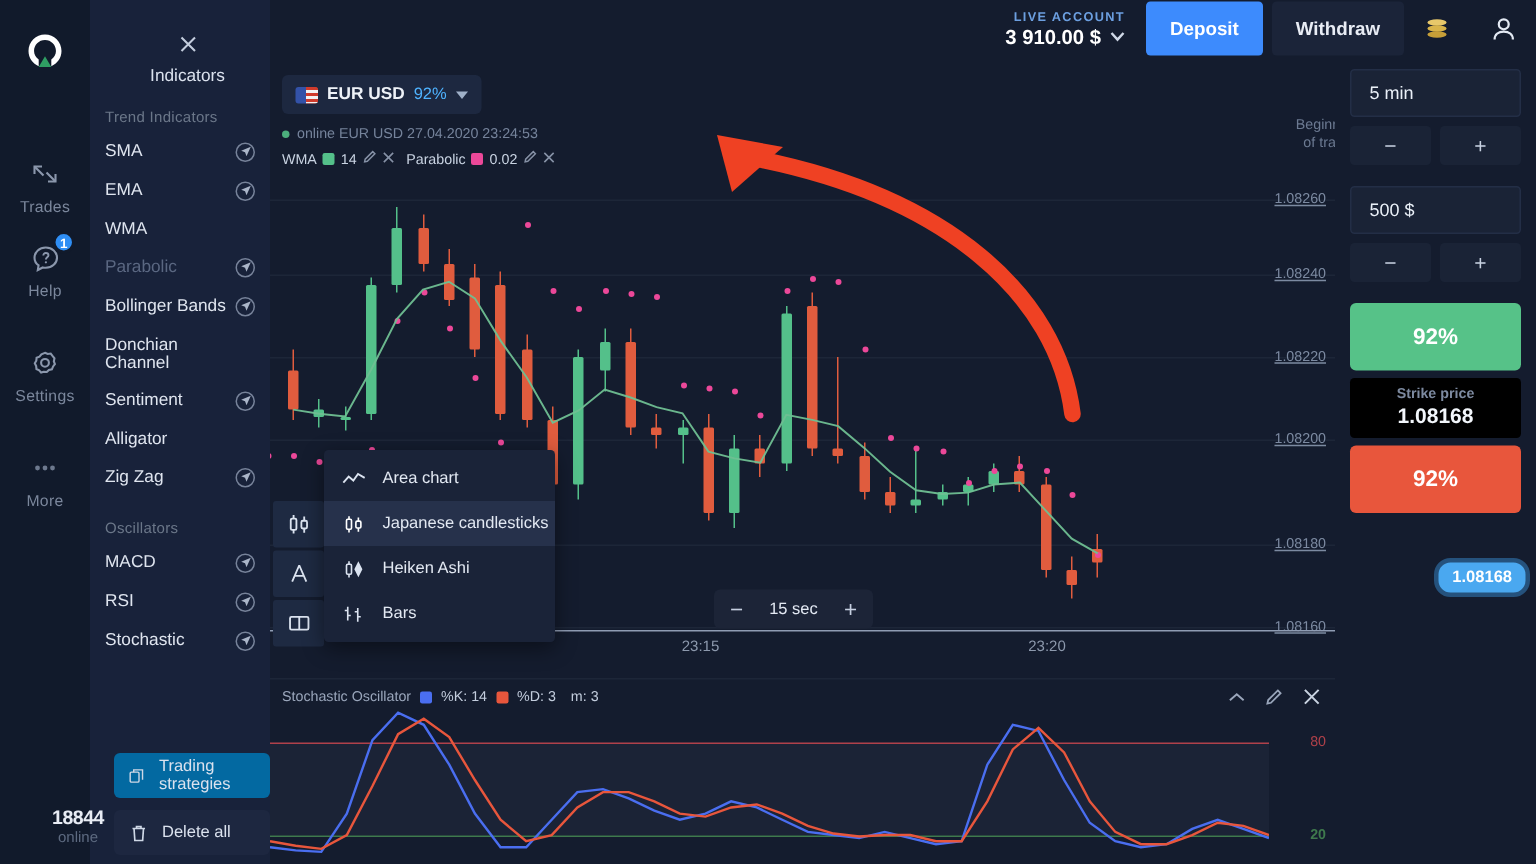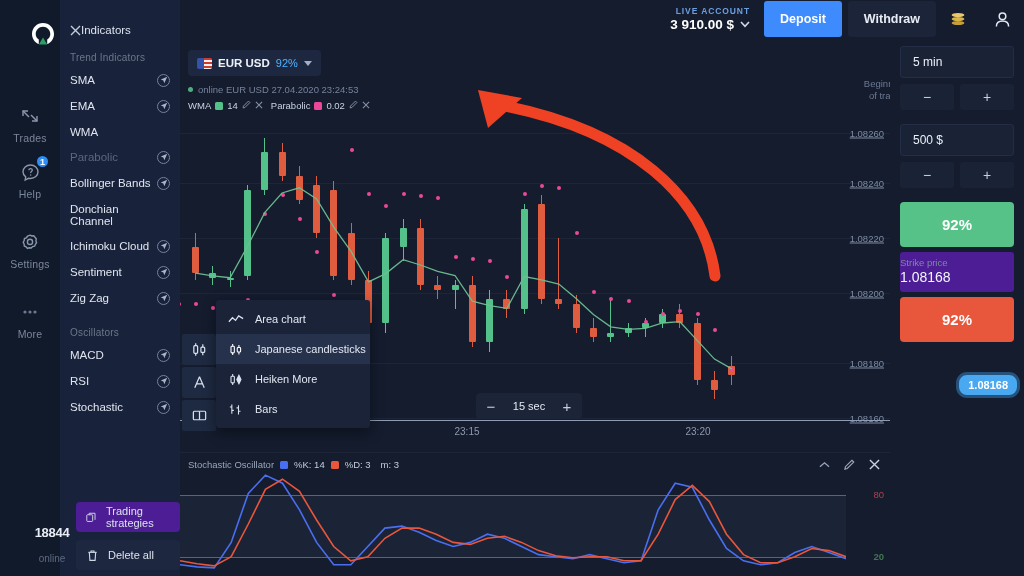--- a/index.html
+++ b/index.html
@@ -9,68 +9,68 @@
     font-family:"Liberation Sans", sans-serif;
     color:#e8ecf4;
     -webkit-font-smoothing:antialiased;
   }
   #app{position:relative;width:1024px;height:576px;overflow:hidden;background:#141c2e;}
 
   
   .rail{
     position:absolute;left:0;top:0;width:60px;height:576px;
     background:#111a2b;z-index:40;
-    display:flex;flex-direction:column;align-items:flex-end;
+    display:flex;flex-direction:column;align-items:center;
   }
   .logo{margin-top:18px;width:34px;height:34px;display:flex;align-items:center;justify-content:center;}
   .rail-items{margin-top:28px;width:100%;}
   .rail-item{
     width:100%;padding:10px 0 6px;display:flex;flex-direction:column;
     align-items:center;gap:4px;cursor:pointer;position:relative;
   }
   .rail-item .glyph{width:24px;height:24px;display:flex;align-items:center;justify-content:center;position:relative;}
   .rail-item .lbl{font-size:10.5px;color:#7b879c;letter-spacing:.2px;}
   .rail-gap{height:14px;}
   .badge{
     position:absolute;top:-6px;right:-8px;background:#2f8ef4;color:#fff;
     font-size:9px;width:15px;height:15px;border-radius:50%;
     display:flex;align-items:center;justify-content:center;font-weight:bold;
     border:2px solid #111a2b;
   }
   .online-box{
     position:absolute;left:12px;bottom:12px;width:80px;text-align:center;
   }
   .online-num{font-size:13px;font-weight:bold;color:#e8ecf4;letter-spacing:-0.3px;}
-  .online-lbl{font-size:10px;color:#5d6a80;margin-top:13px;}
+  .online-lbl{font-size:10px;color:#5d6a80;margin-top:1px;}
 
   
   .ind-panel{
     position:absolute;left:60px;top:0;width:120px;height:576px;
     background:#18223a;z-index:35;padding-top:18px;overflow:hidden;
   }
-  .ind-head{display:flex;align-items:center;padding:6px 0 0 10px;cursor:pointer;}
+  .ind-head{display:flex;align-items:center;gap:10px;padding:6px 0 0 10px;cursor:pointer;flex-direction:column;}
   .ind-head .t{font-size:11.5px;color:#dbe2ee;}
   .sec-title{font-size:10px;color:#6b7789;padding:16px 0 4px 10px;letter-spacing:.2px;}
   .ind-row{
     display:flex;align-items:center;justify-content:space-between;
     padding:6.5px 10px 6.5px 10px;cursor:pointer;
   }
   .ind-row .name{font-size:11.5px;color:#dfe5ef;}
   .ind-row.dim .name{color:#5a6781;}
   .ind-row .arrow{
     width:13px;height:13px;border-radius:50%;border:1px solid #77839a;
     display:flex;align-items:center;justify-content:center;flex:none;
   }
   .ind-row .arrow svg{display:block;}
   .ind-btn{
     margin:4px 8px 0 8px;height:30px;border-radius:4px;background:#243248;
     display:flex;align-items:center;gap:9px;padding-left:10px;cursor:pointer;
   }
   .ind-btn .tx{font-size:11px;color:#dbe2ee;}
-  .ind-btn.sel{background:#4c1d95;}
+  .ind-btn.sel{background:#0369a1;}
 
   
   .topbar{
     position:absolute;left:180px;top:0;width:844px;height:38px;
     background:#141c2e;display:flex;align-items:center;justify-content:flex-end;
     padding-right:0;z-index:30;
   }
   .acct{ text-align:right; margin-right:14px; cursor:pointer;}
   .acct .k{font-size:8.5px;color:#6c9fe0;letter-spacing:.9px;font-weight:bold;}
   .acct .v{font-size:13.5px;color:#ffffff;font-weight:bold;margin-top:1px;display:flex;align-items:center;gap:6px;justify-content:flex-end;}
@@ -171,21 +171,21 @@
     display:flex;align-items:center;padding-left:12px;font-size:12px;color:#eaf0f8;cursor:text;
   }
   .pm{display:flex;gap:6px;margin-top:6px;}
   .pm .b{flex:1;height:26px;background:#1a2336;border-radius:3px;display:flex;align-items:center;
     justify-content:center;font-size:14px;color:#c7d1e1;cursor:pointer;}
   .gap{height:14px;}
   .bigbtn{height:45px;border-radius:4px;display:flex;align-items:center;justify-content:center;
     font-size:15px;font-weight:bold;color:#fff;cursor:pointer;}
   .buy{background:#56c288;}
   .sell{background:#e8563c;}
-  .strike{background:#4c1d95;border-radius:3px;padding:5px 0 7px;margin:5px 0;}
+  .strike{background:#000000;border-radius:3px;padding:5px 0 7px;text-align:center;margin:5px 0;font-weight:bold;}
   .strike .k{font-size:9.5px;color:#7d8aa0;}
   .strike .v{font-size:14px;color:#f2f6fb;margin-top:1px;}
 
   .price-badge{
     position:absolute;right:4px;top:372px;z-index:34;
     background:#4aa8f0;color:#fff;font-size:11px;font-weight:bold;
     padding:4px 9px;border-radius:11px;border:3px solid #25527d;
   }
 
   
@@ -299,34 +299,30 @@
             <svg width="8" height="8" viewBox="0 0 10 10" fill="#aab5c8">
               <path d="M9 1 L1 4.4 L4.2 5.6 L5.4 9 Z"></path>
             </svg>
           </span>
         </div>
         <div class="ind-row">
           <span class="name">Donchian Channel</span>
           <span style="width:13px"></span>
         </div>
         <div class="ind-row">
-          <span class="name">Ichimoku Cloud</span>
-          <span class="arrow">
-            <svg width="8" height="8" viewBox="0 0 10 10" fill="#aab5c8">
-              <path d="M9 1 L1 4.4 L4.2 5.6 L5.4 9 Z"></path>
-            </svg>
-          </span>
-        </div>
-        <div class="ind-row">
           <span class="name">Sentiment</span>
           <span class="arrow">
             <svg width="8" height="8" viewBox="0 0 10 10" fill="#aab5c8">
               <path d="M9 1 L1 4.4 L4.2 5.6 L5.4 9 Z"></path>
             </svg>
           </span>
+        </div>
+        <div class="ind-row">
+          <span class="name">Alligator</span>
+          <span style="width:13px"></span>
         </div>
         <div class="ind-row">
           <span class="name">Zig Zag</span>
           <span class="arrow">
             <svg width="8" height="8" viewBox="0 0 10 10" fill="#aab5c8">
               <path d="M9 1 L1 4.4 L4.2 5.6 L5.4 9 Z"></path>
             </svg>
           </span>
         </div>
       </div>
@@ -676,21 +672,21 @@
             <path d="M12.5 3.5 L12.5 6.5 M12.5 12 L12.5 15"></path>
         </svg>
         <span class="t">Japanese candlesticks</span>
       </div>
       <div class="row">
         <svg width="16" height="15" viewBox="0 0 18 18" fill="none" stroke="#dbe3f0" stroke-width="1.3">
           <rect x="3" y="5" width="4" height="8" rx="1"></rect>
             <path d="M5 2.5 L5 5 M5 13 L5 15.5"></path>
           <path d="M12.5 4 L15 9 L12.5 14 L10 9 Z" fill="#dbe3f0"></path>
         </svg>
-        <span class="t">Heiken More</span>
+        <span class="t">Heiken Ashi</span>
       </div>
       <div class="row">
         <svg width="16" height="15" viewBox="0 0 18 18" fill="none" stroke="#dbe3f0" stroke-width="1.3">
           <path d="M4 3 L4 14 M4 6 L1.6 6 M4 10 L6.4 10"></path>
           <path d="M12 4 L12 15 M12 7 L9.6 7 M12 11 L14.4 11"></path>
         </svg>
         <span class="t">Bars</span>
       </div>
     </div>
 

